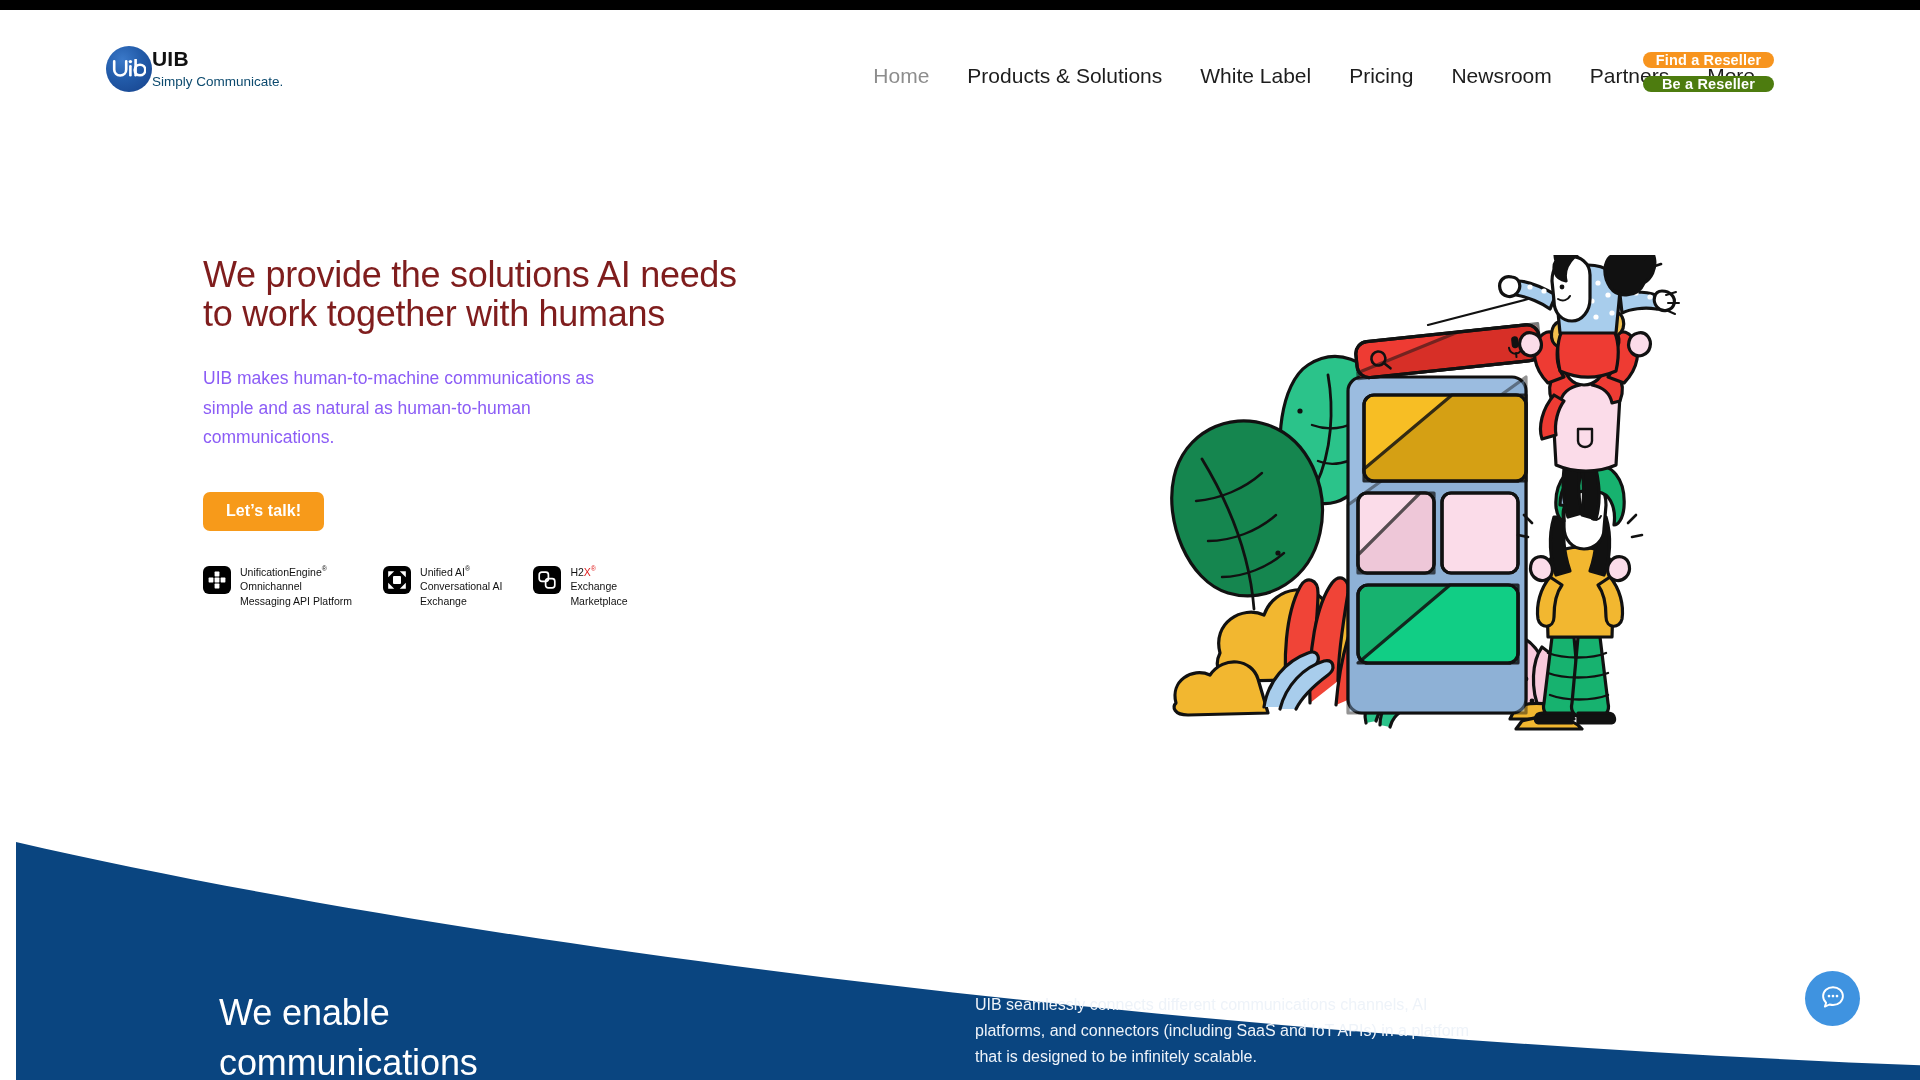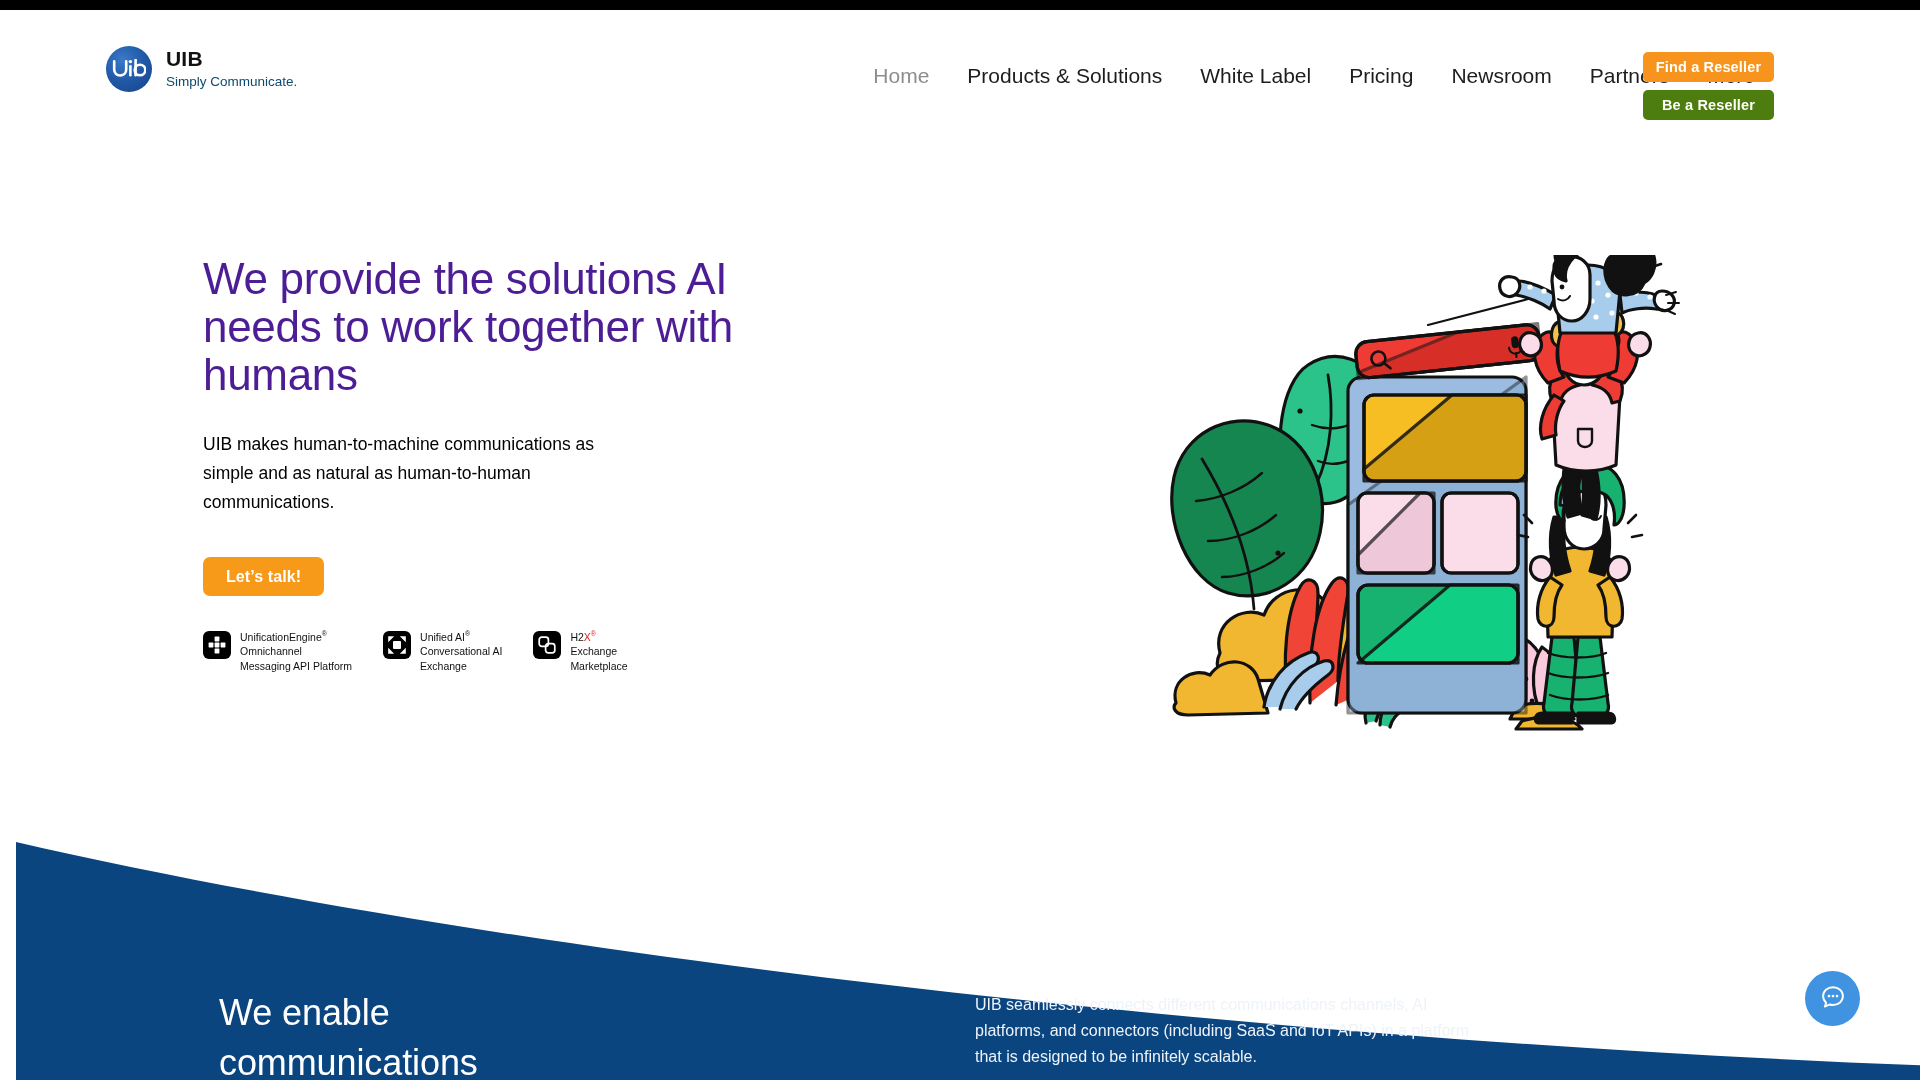--- a/index.html
+++ b/index.html
@@ -21,21 +21,21 @@
   }
 
   
   .header {
     position:absolute; top:10px; left:0; width:1920px; height:120px;
     background:#ffffff;
   }
 
   .logo-wrap {
     position:absolute; left:106px; top:36px;
-    display:flex; align-items:center; gap:14px;
+    display:flex; align-items:center; 
   }
   .logo-mark {
     width:46px; height:46px; border-radius:50%;
     background:radial-gradient(circle at 36% 30%, #3b79c9 0%, #225ba9 45%, #16418a 100%);
     display:flex; align-items:center; justify-content:center;
     flex:0 0 auto;
   }
   .logo-mark svg { display:block; }
   .logo-text { line-height:1; padding-bottom:2px; }
   .logo-title {
@@ -58,40 +58,40 @@
     cursor:pointer;
   }
   .nav-link.is-active { color:#8d8d8d; }
 
   .nav-ctas {
     position:absolute; right:0; top:-13px;
     display:flex; flex-direction:column; gap:8px; align-items:stretch;
   }
   .btn-cta {
     display:flex; align-items:center; justify-content:center;
-    width:131px; height:30px; border-radius:5px;
+    width:131px; height:16px; border-radius:11px;
     font-size:14.5px; font-weight:bold; color:#ffffff;
     letter-spacing:.15px; border:none; cursor:pointer;
     font-family:"Liberation Sans", sans-serif;
   }
   .btn-find { background:#F7941E; }
   .btn-be   { background:#4d7c0f; }
 
   
   .hero { position:absolute; top:130px; left:0; width:1920px; height:715px; }
 
   .hero-copy { position:absolute; left:203px; top:125px; width:560px; }
 
   .hero-title {
-    font-size:44px; line-height:1.09; font-weight:400; color:#4c1d95;
+    font-size:36px; line-height:1.09; font-weight:400; color:#7f1d1d;
     letter-spacing:-.3px;
   }
   .hero-sub {
     margin-top:31px;
-    font-size:17.5px; line-height:1.66; color:#000000; width:430px;
+    font-size:17.5px; line-height:1.66; color:#8b5cf6; width:430px;
   }
   .btn-talk {
     margin-top:40px;
     display:inline-flex; align-items:center; justify-content:center;
     height:39px; padding:0 23px; border-radius:7px;
     background:#F79A1A; color:#fff; font-size:16px; font-weight:bold;
     border:none; cursor:pointer; letter-spacing:.1px;
     font-family:"Liberation Sans", sans-serif;
   }
 

